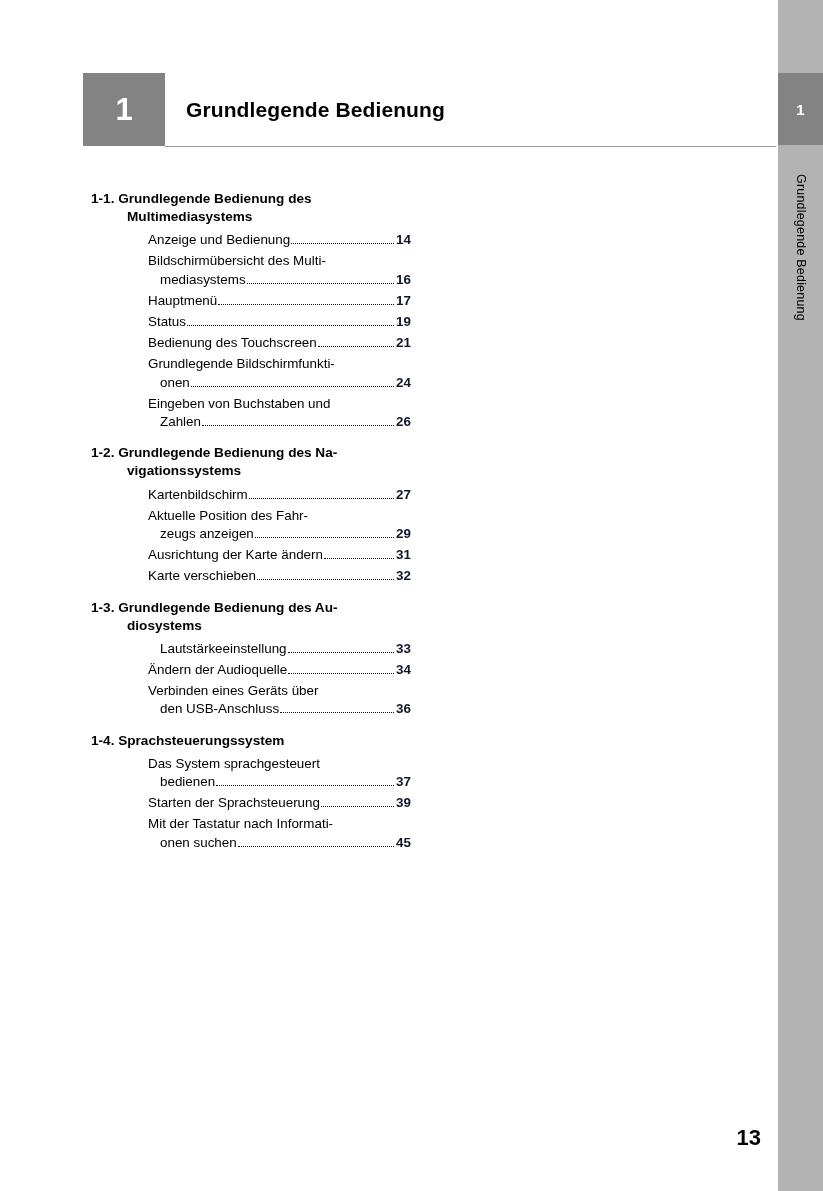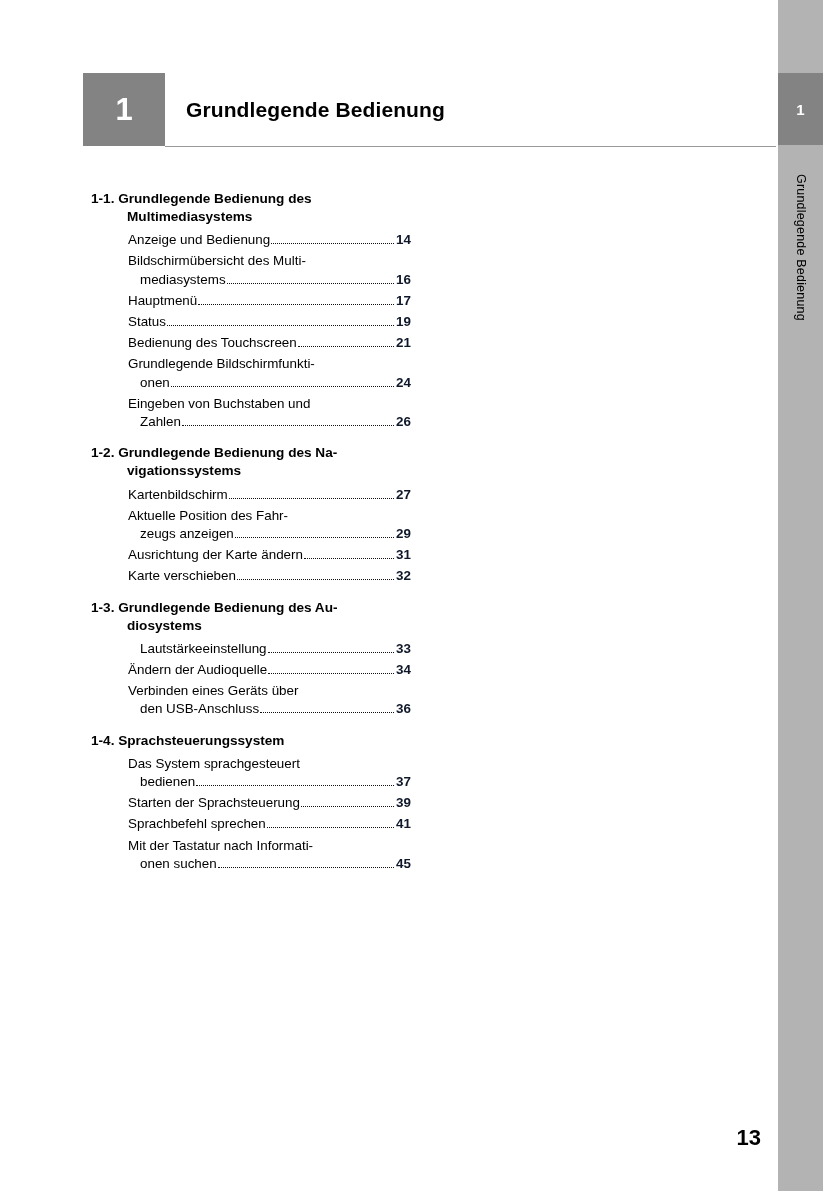--- a/index.html
+++ b/index.html
@@ -133,20 +133,21 @@
     padding-left: 37px;
     position: relative;
   }
   .entry-row {
     display: flex;
     align-items: baseline;
     width: 100%;
   }
   .entry-text {
     white-space: pre-wrap;
+    margin-left: 20px;
   }
   .leader {
     flex: 1 1 auto;
     border-bottom: 1.6px dotted #111;
     margin: 0 1px 4px 1px;
     min-width: 6px;
     height: 0;
   }
   .page-num {
     color: #0f172a;
@@ -322,27 +323,20 @@
     </div>
     <div class="toc-entry">
       <div class="entry-row">
         <span class="entry-text">Starten der Sprachsteuerung</span>
         <span class="leader"></span>
         <span class="page-num">39</span>
       </div>
     </div>
     <div class="toc-entry">
       <div class="entry-row">
-        <span class="entry-text">Sprachbefehl sprechen</span>
-        <span class="leader"></span>
-        <span class="page-num">41</span>
-      </div>
-    </div>
-    <div class="toc-entry">
-      <div class="entry-row">
         <span class="entry-text">Mit der Tastatur nach Informati-</span>
       </div>
       <div class="entry-line2">
         <span class="entry-text">onen suchen</span>
         <span class="leader"></span>
         <span class="page-num">45</span>
       </div>
     </div>
   </div>
 

